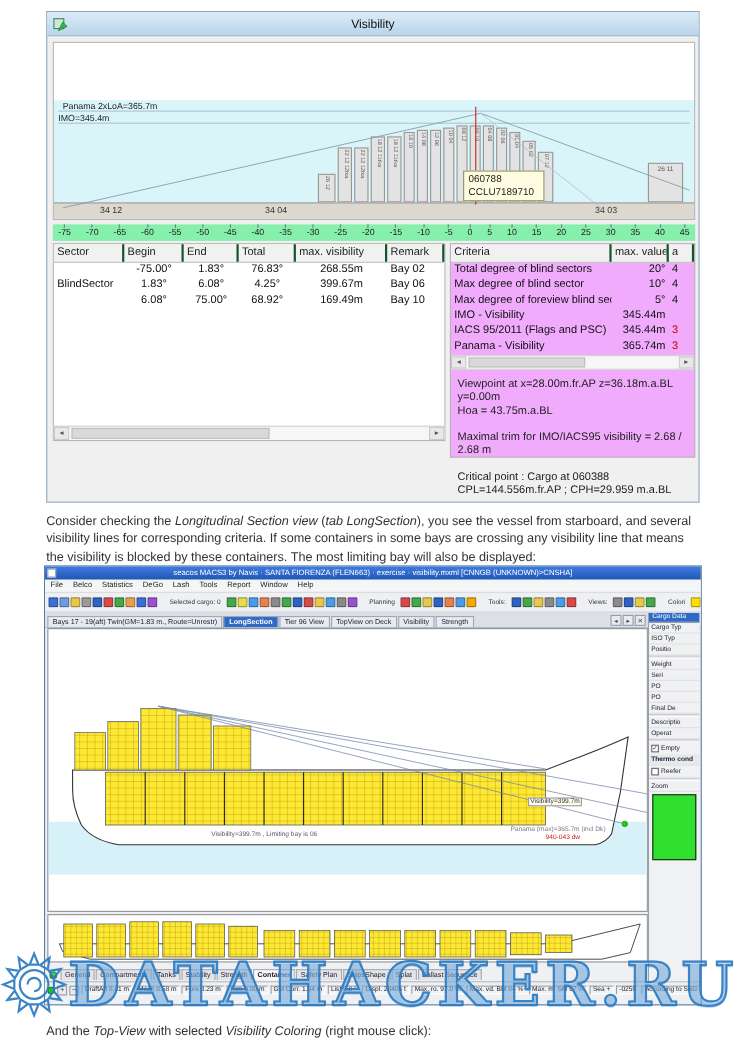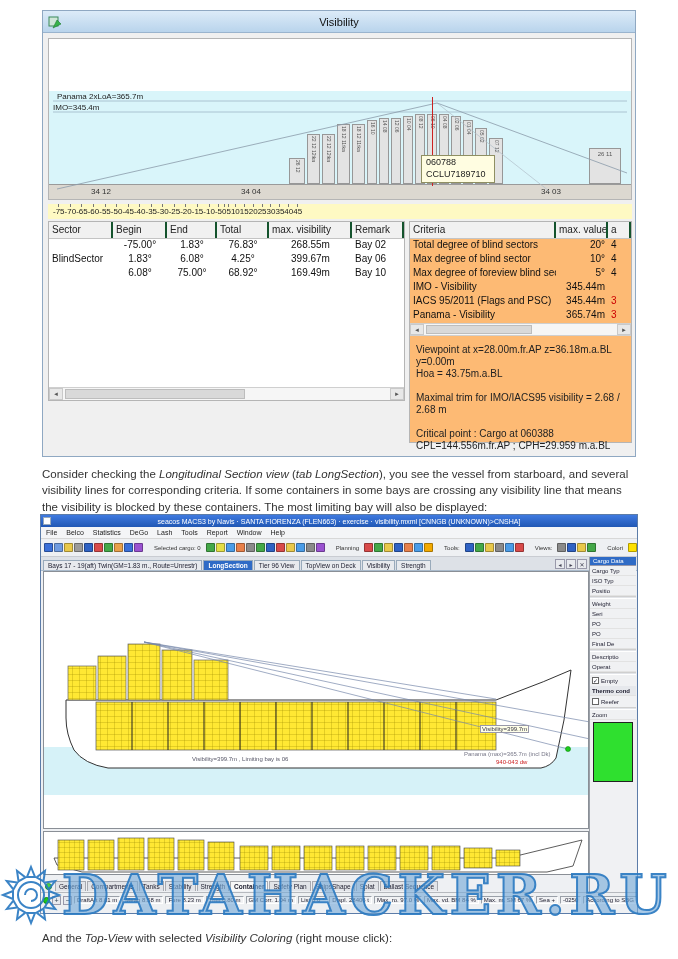--- a/index.html
+++ b/index.html
@@ -17,25 +17,25 @@
 .deck span{position:absolute;top:2px;font-size:8px;color:#333}
 .deck .d1{left:42px}.deck .d2{left:192px}.deck .d3{left:492px}
 .stacks{position:absolute;left:240px;bottom:15px;display:flex;align-items:flex-end;gap:2px;z-index:2}
 .stk{background:#e3e3e3;border:1px solid #979797;overflow:hidden}
 .stk span{writing-mode:vertical-rl;font-size:5px;line-height:1.1;color:#555;display:block;margin:1px auto 0}
 .stk-right{position:absolute;left:540px;bottom:15px;width:32px;height:36px;background:#e3e3e3;border:1px solid #979797;z-index:2;font-size:6px;color:#555;text-align:center;padding-top:2px}
 .redline{position:absolute;left:383px;top:58px;width:1px;height:89px;background:#cc2222;z-index:4}
 .tooltip{position:absolute;left:372px;top:116px;width:74px;height:28px;background:#fffde1;border:1px solid #8f8f62;z-index:5;font-size:9px;color:#222;padding:1px 4px;line-height:1.3}
 .lblA{position:absolute;left:8px;top:53px;font-size:8px;color:#222;z-index:6}
 .lblB{position:absolute;left:4px;top:64px;font-size:8px;color:#222;z-index:6}
-.ruler{position:absolute;left:5px;top:193px;width:584px;height:15px;display:flex;justify-content:flex-start;padding:0 5px;background:#fef9c3;font-size:8px;color:#222}
+.ruler{position:absolute;left:5px;top:193px;width:584px;height:15px;display:flex;justify-content:space-between;padding:0 5px;background:#86efac;font-size:8px;color:#222}
 .rt{text-align:center}
 .rt::before{content:"";display:block;width:1px;height:3px;background:#777;margin:0 auto}
 .sector-box{position:absolute;left:5px;top:210px;width:357px;height:180px;background:#fff;border:1px solid #b5b5b5}
-.criteria-box{position:absolute;left:366px;top:210px;width:223px;height:222px;background:#fdba74;border:1px solid #b5b5b5}
+.criteria-box{position:absolute;left:366px;top:210px;width:223px;height:195px;background:#f0abfc;border:1px solid #b5b5b5}
 .tbl-head{display:flex;height:17px;background:#f1f1f1;border-bottom:1px solid #c4c4c4;font-size:10px;color:#222}
 .tbl-head span{border-right:2px solid #14532d;padding:2px 3px;overflow:hidden;white-space:nowrap}
 .tbl-row{display:flex;height:14px;font-size:10px;color:#111}
 .tbl-row span{padding:0 3px;overflow:hidden;white-space:nowrap}
 .c1{width:64px}.c2{width:54px}.c3{width:50px}.c4{width:52px}.c5{width:83px}.c6{width:48px;flex:1}
 .num{text-align:center}
 .k1{width:146px}.k2{width:52px;text-align:right}.k3{width:22px;flex:1;padding-left:4px}
 .crit-rows .crit-row:nth-of-type(5) .k3,.crit-rows .crit-row:nth-of-type(6) .k3{color:#c00}
 .hscroll{position:absolute;left:0;bottom:0;width:100%;height:13px;background:#f0f0f0;border-top:1px solid #cfcfcf;display:flex;align-items:stretch}
 .crit-scroll{height:13px;background:#f0f0f0;border-top:1px solid #cfcfcf;border-bottom:1px solid #cfcfcf;display:flex;align-items:stretch}

